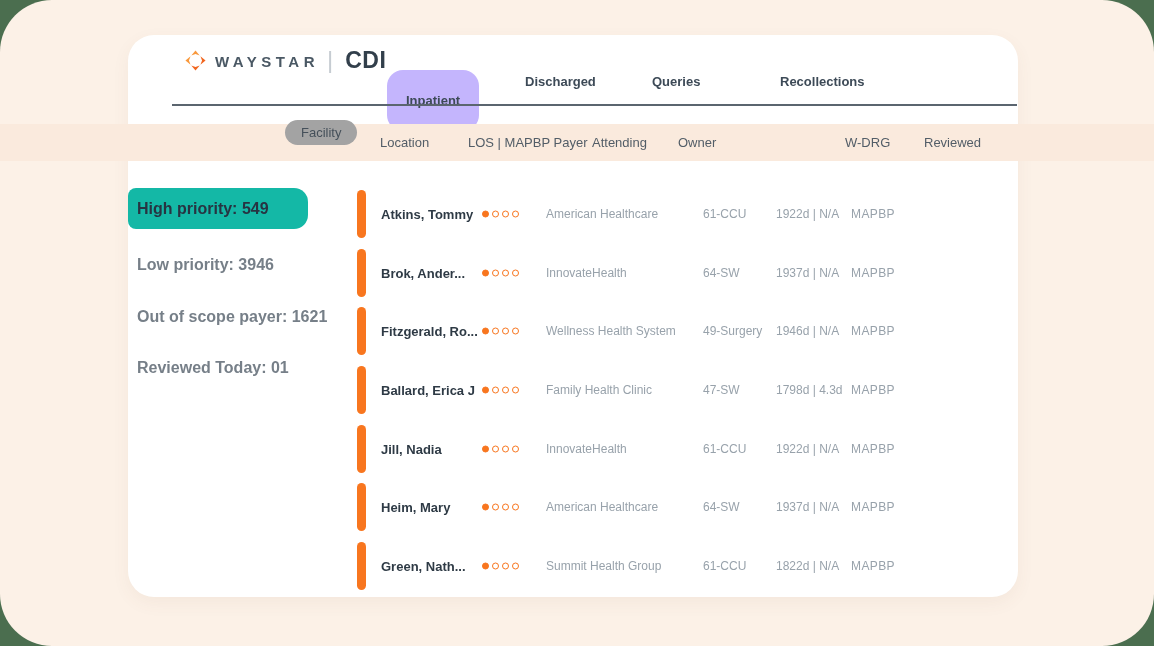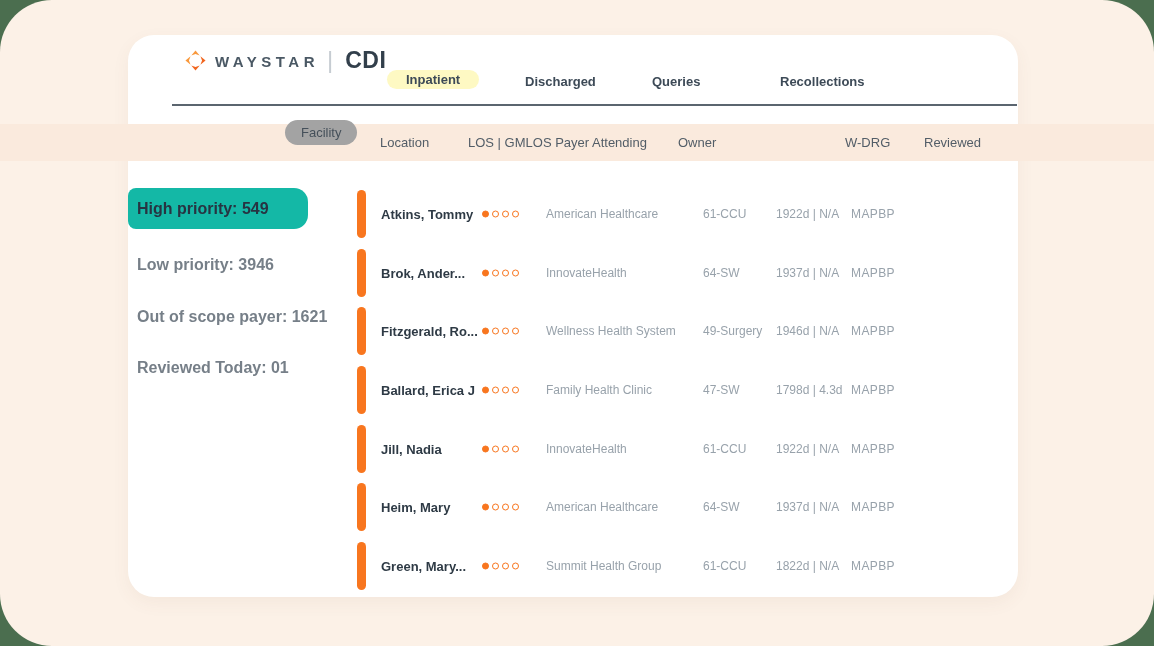--- a/index.html
+++ b/index.html
@@ -29,21 +29,21 @@
   .logo svg { width:21px; height:21px; margin-right:9px; }
   .brand {
     font-size:15px; font-weight:600; letter-spacing:4.5px;
     color:#4a5864; text-transform:uppercase; padding-top:2px;
   }
   .brand-sep { color:#c6ccd2; font-size:24px; font-weight:300; margin:0 12px 0 8px; }
   .product { font-size:23px; font-weight:700; color:#323f4b; letter-spacing:0.5px; }
 
   .tab { position:absolute; top:74px; font-size:13px; font-weight:700; color:#3d4a57; cursor:pointer; }
   .tab.active {
-    top:70px; background:#fef9c3; border-radius:16px; padding:2px 19px;
+    top:70px; background:#c4b5fd; border-radius:16px; padding:23px 19px;
   }
   .tab-inpatient { left:387px; }
   .tab-discharged { left:525px; }
   .tab-queries { left:652px; }
   .tab-recollections { left:780px; }
 
   .header-divider {
     position:absolute; left:172px; top:104px; width:845px; height:2px;
     background:#5b656f;
   }
@@ -120,21 +120,21 @@
   <div class="tab active tab-inpatient">Inpatient</div>
   <div class="tab tab-discharged">Discharged</div>
   <div class="tab tab-queries">Queries</div>
   <div class="tab tab-recollections">Recollections</div>
 
   <div class="header-divider"></div>
 
   <div class="filter-bar"></div>
   <div class="filter active f-facility">Facility</div>
   <div class="filter f-location">Location</div>
-  <div class="filter f-los">LOS | GMLOS Payer</div>
+  <div class="filter f-los">LOS | MAPBP Payer</div>
   <div class="filter f-attending">Attending</div>
   <div class="filter f-owner">Owner</div>
   <div class="filter f-wdrg">W-DRG</div>
   <div class="filter f-reviewed">Reviewed</div>
 
   <div class="stat active">High priority: 549</div>
   <div class="stat s-low">Low priority: 3946</div>
   <div class="stat s-oos">Out of scope payer: 1621</div>
   <div class="stat s-reviewed">Reviewed Today: 01</div>
 
@@ -217,21 +217,21 @@
         <span class="dot"></span>
         <span class="dot"></span>
       </div>
     <div class="cell c-payer">American Healthcare</div>
     <div class="cell c-loc">64-SW</div>
     <div class="cell c-los">1937d | N/A</div>
     <div class="cell c-wdrg">MAPBP</div>
   </div>
   <div class="row r6">
     <div class="row-bar"></div>
-    <div class="cell c-name">Green, Mary...</div>
+    <div class="cell c-name">Green, Nath...</div>
     <div class="cell c-dots">
         <span class="dot filled"></span>
         <span class="dot"></span>
         <span class="dot"></span>
         <span class="dot"></span>
       </div>
     <div class="cell c-payer">Summit Health Group</div>
     <div class="cell c-loc">61-CCU</div>
     <div class="cell c-los">1822d | N/A</div>
     <div class="cell c-wdrg">MAPBP</div>

